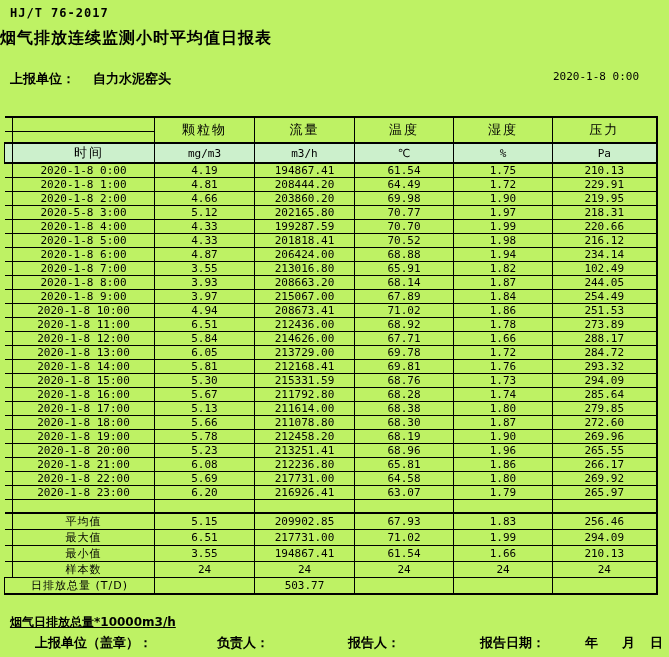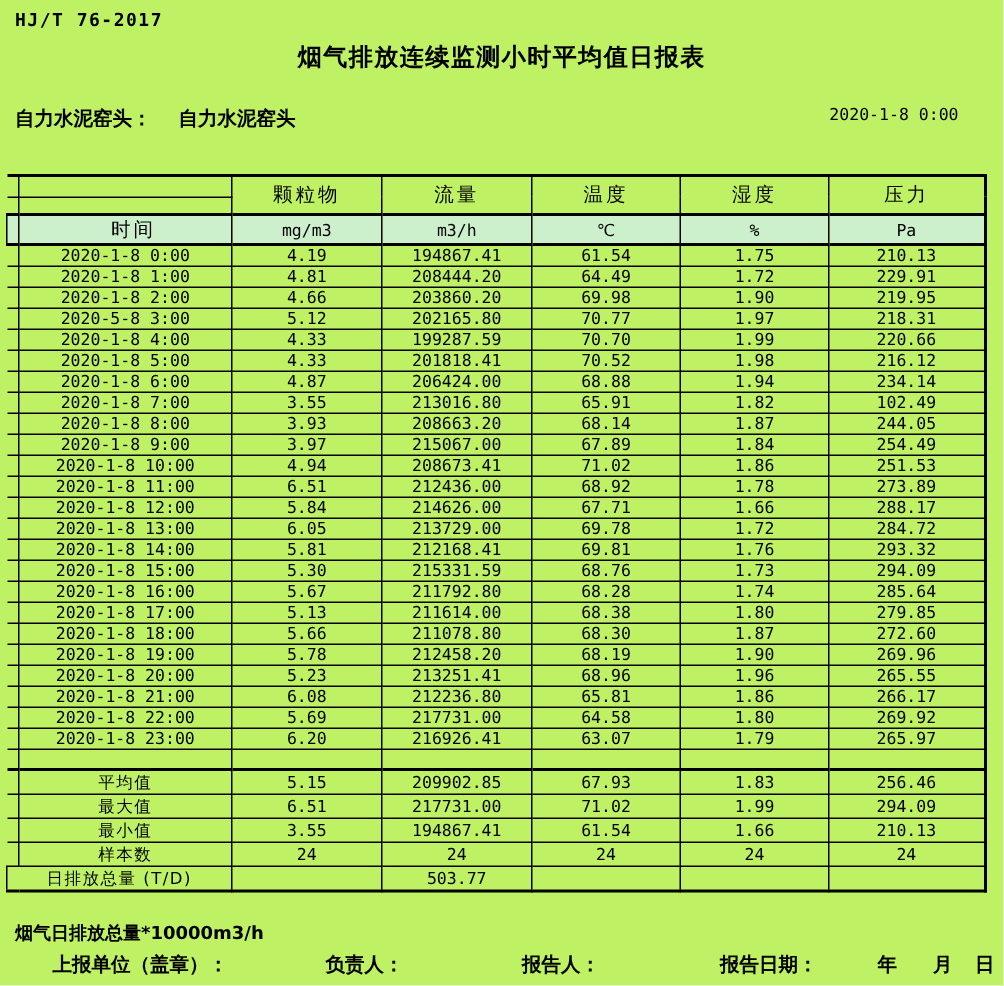--- a/index.html
+++ b/index.html
@@ -8,21 +8,21 @@
     position:relative; width:669px; height:657px; background:#bef264;
     color:#000; font-family:"DejaVu Sans Mono","DejaVu Sans",monospace;
     overflow:hidden;
   }
   .standard {
     position:absolute; top:6px; left:10px;
     font-size:12px; font-weight:bold; letter-spacing:1px;
   }
   .title {
     position:absolute; top:28px; left:0; width:100%;
-    text-align:center; font-size:16px; font-weight:bold;
+    font-size:16px; font-weight:bold;
     font-family:Liberation Mono, monospace; letter-spacing:1px;
   }
   .source-row { position:absolute; top:68px; left:10px; right:30px; height:16px; }
   .source-label, .source-name {
     font-size:13px; font-weight:bold; font-family:"DejaVu Sans",sans-serif;
   }
   .source-name { margin-left:18px; }
   .datetime {
     position:absolute; right:0; top:2px; font-size:11px; font-weight:normal;
     font-family:"DejaVu Sans Mono",monospace;
@@ -59,20 +59,21 @@
     font-family:"DejaVu Sans",sans-serif; font-size:12px; letter-spacing:1px;
   }
   td.total-label {
     font-family:"DejaVu Sans",sans-serif; font-size:12px;
     text-align:left; padding-left:2px; letter-spacing:1px;
   }
 
   .footer-note {
     position:absolute; top:614px; left:10px; font-size:12px; font-weight:bold;
     font-family:"DejaVu Sans",sans-serif;
+    text-decoration:underline;
   }
   .sig-row { position:absolute; top:634px; left:0; width:669px; height:18px; }
   .sig-row span {
     position:absolute; font-size:13px; font-weight:bold;
     font-family:"DejaVu Sans",sans-serif; white-space:nowrap;
   }
   .sig-unit   { left:10px;margin-left:25px; }
   .sig-resp   { left:217px; }
   .sig-report { left:348px; }
   .sig-date   { left:480px; }
@@ -82,21 +83,21 @@
 </style>
 </head>
 <body>
 
 <div class="page">
 
   <div class="standard">HJ/T 76-2017</div>
   <div class="title">烟气排放连续监测小时平均值日报表</div>
 
   <div class="source-row">
-    <span class="source-label">自力水泥窑头：</span><span class="source-name">自力水泥窑头</span>
+    <span class="source-label">上报单位：</span><span class="source-name">自力水泥窑头</span>
     <span class="datetime">2020-1-8 0:00</span>
   </div>
 
   <table class="report">
     <colgroup>
       <col style="width:8px">
         <col style="width:142px">
         <col style="width:100px">
       <col style="width:100px">
         <col style="width:99px">

